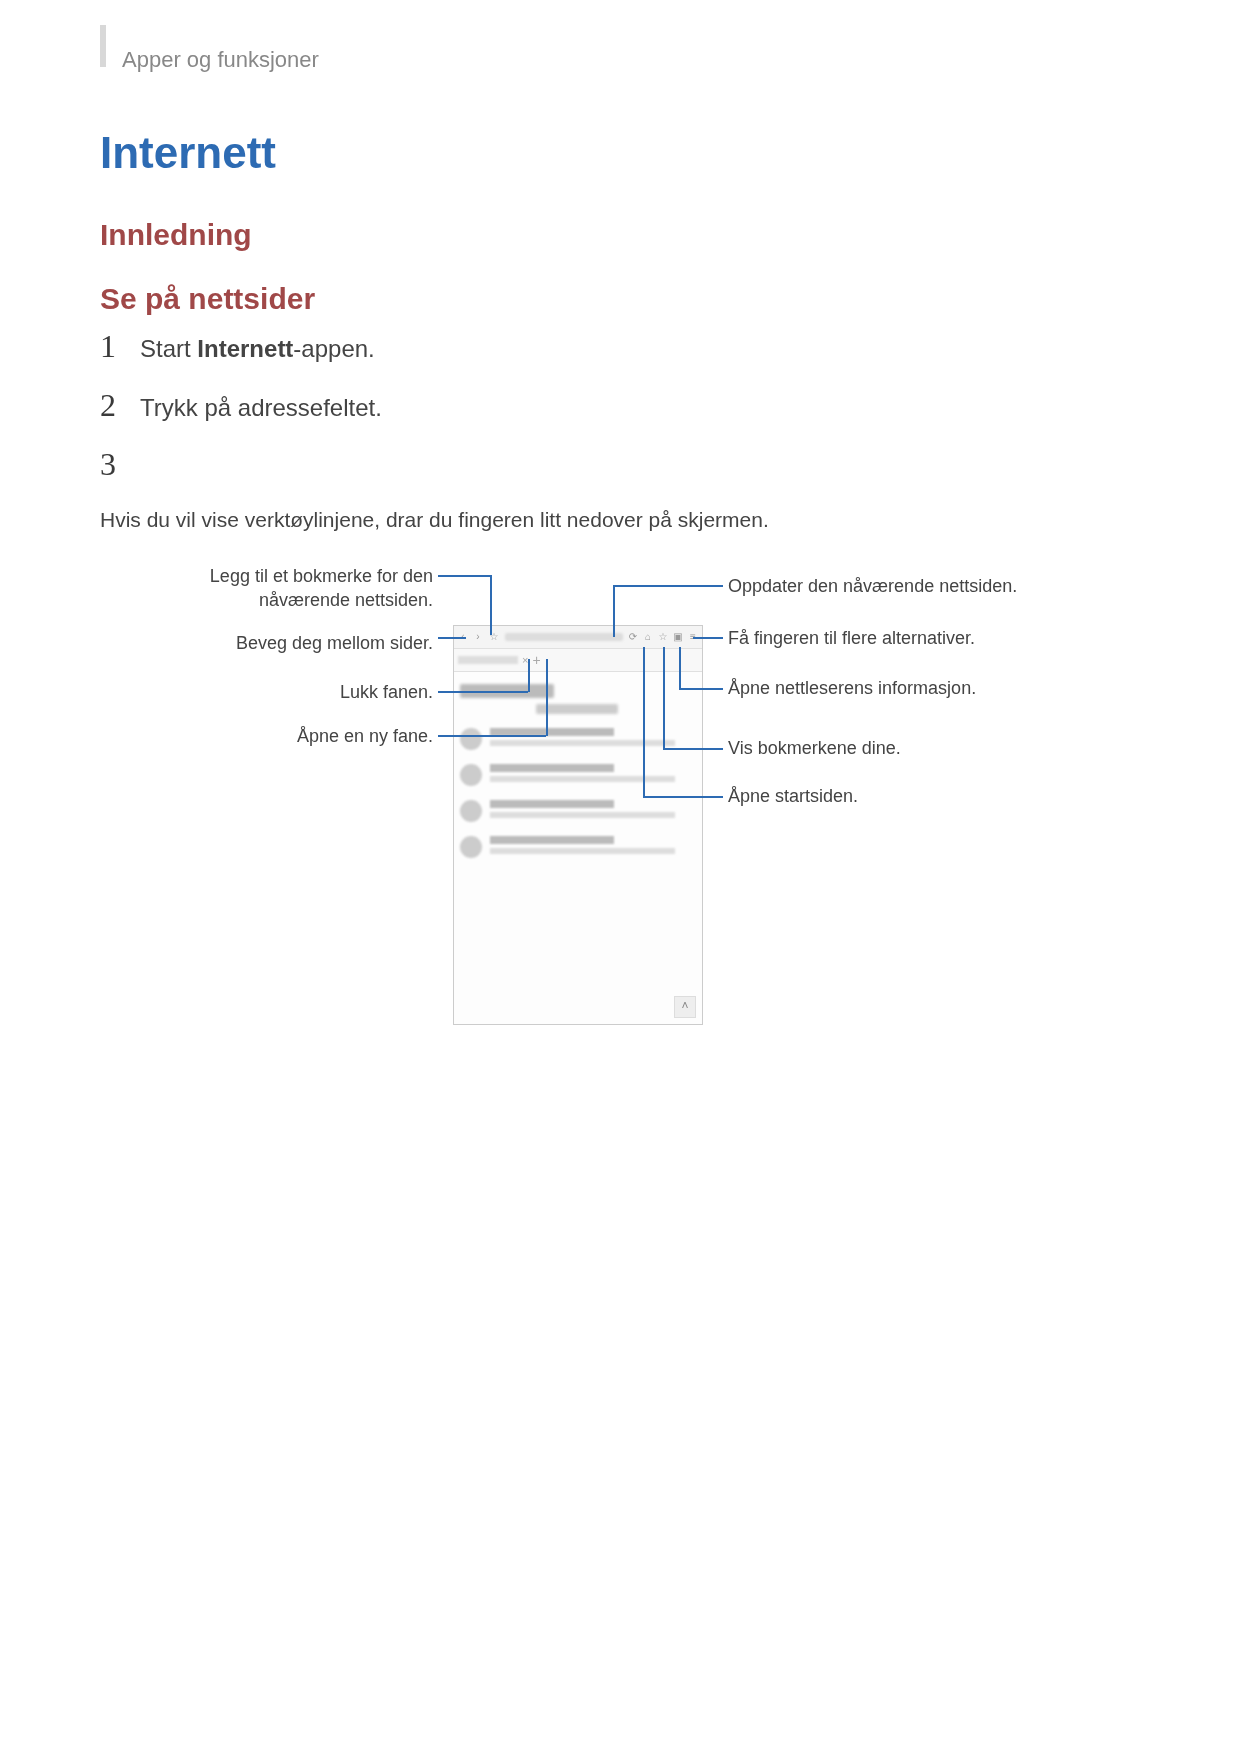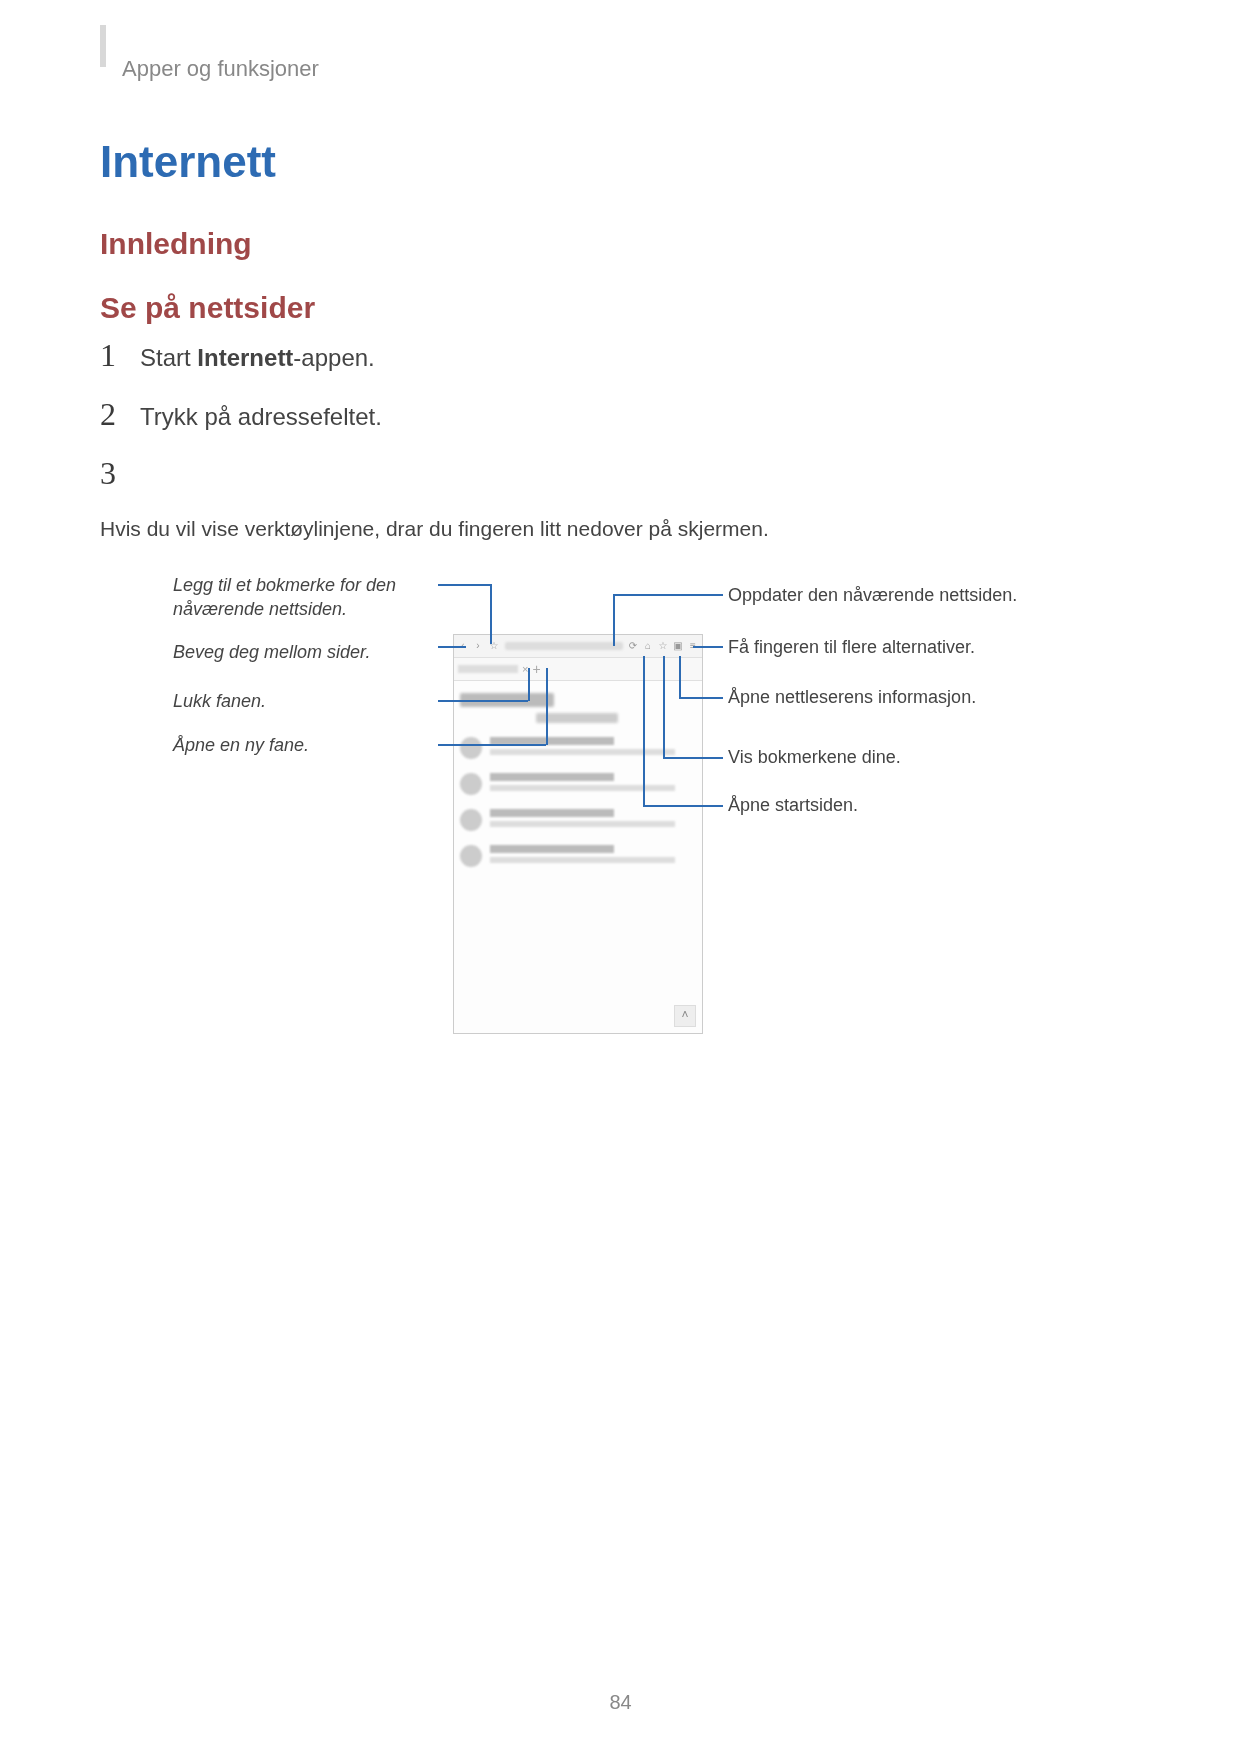--- a/index.html
+++ b/index.html
@@ -21,21 +21,21 @@
     position: absolute;
     top: 25px;
     left: 100px;
     width: 6px;
     height: 42px;
     background: #d8d8d8;
   }
   .header-breadcrumb {
     font-size: 22px;
     color: #888;
-    margin-top: 16px;
+    margin-top: 7px;
     margin-left: 22px;
     margin-bottom: 55px;
   }
   h1.title {
     font-size: 44px;
     color: #2d6bb3;
     font-weight: bold;
     margin: 0 0 40px 0;
   }
   h2.section {
@@ -154,21 +154,21 @@
     width:20px; height:20px; background:#eee; border:1px solid #ddd;
     font-size:12px; color:#888; text-align:center; line-height:18px;
   }
 
   .callout {
     position: absolute;
     font-size: 18px;
     color: #444;
     line-height: 1.3;
   }
-  .callout.left { width: 260px; font-style: italic; }
+  .callout.left { text-align: right; width: 260px; }
   .callout.right { text-align: left; width: 290px; }
 
   
   .line { position:absolute; background:#2d6bb3; }
   .line.h { height:1.5px; }
   .line.v { width:1.5px; }
 
   .page-num {
     position: absolute;
     bottom: 40px;
@@ -298,14 +298,13 @@
     <div class="line h" style="left:506px; top:123px; width:44px;"></div>
 
     <div class="line v" style="left:490px; top:82px; height:102px;"></div>
     <div class="line h" style="left:490px; top:183px; width:60px;"></div>
 
     <div class="line v" style="left:470px; top:82px; height:150px;"></div>
     <div class="line h" style="left:470px; top:231px; width:80px;"></div>
 
   </div>
 
-  <div class="page-num">84</div>
 </div>
 
 </body></html>

